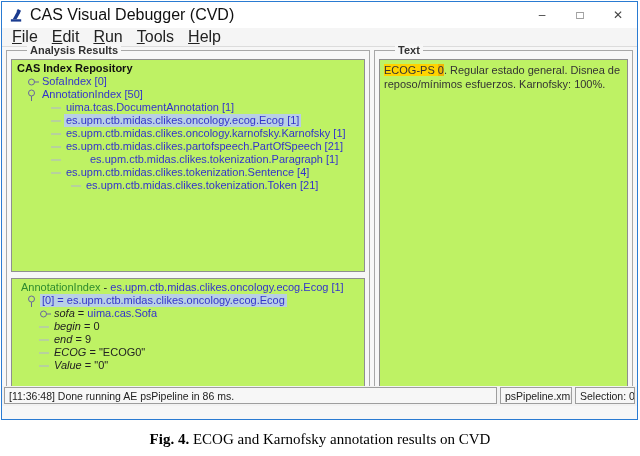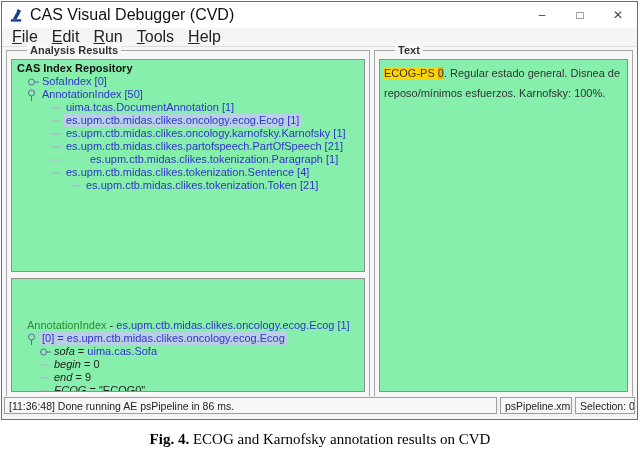--- a/index.html
+++ b/index.html
@@ -32,39 +32,39 @@
   .menu-item u{text-decoration:underline;}
   
   .content{position:absolute;top:45px;left:0;right:0;bottom:20px;background:#f7f7f7;}
   .groupbox{position:absolute;border:1px solid #a7a7a7;}
   .groupbox .legend{
     position:absolute;top:-7px;left:20px;background:#f7f7f7;padding:0 3px;
     font-size:11px;font-weight:bold;color:#333;line-height:12px;white-space:nowrap;
   }
   .gb-left{left:4px;top:3px;width:364px;bottom:2px;}
   .gb-right{left:372px;top:3px;right:4px;bottom:2px;}
-  .inner-panel{position:absolute;background:#86efac;border:1px solid #8f8f8f;overflow:hidden;}
+  .inner-panel{position:absolute;background:#bef264;border:1px solid #8f8f8f;overflow:hidden;}
   .panel-top{left:4px;top:8px;right:4px;height:213px;}
   .panel-bottom{left:4px;top:227px;right:4px;bottom:4px;}
-  .text-area{left:4px;top:8px;right:4px;bottom:4px;padding:3px 4px;font-size:11px;line-height:20px;color:#333;}
+  .text-area{left:4px;top:8px;right:4px;bottom:4px;padding:3px 4px;font-size:11px;line-height:14px;color:#333;}
   .hl-y{background:var(--hl-yellow);}
   .hl-o{background:var(--hl-orange);}
   
   .tree{padding:2px 1px;font-size:11px;line-height:13px;}
   .tree-row{display:flex;align-items:center;height:13px;white-space:nowrap;}
   .handle{display:inline-flex;width:13px;height:12px;flex:0 0 auto;align-items:center;justify-content:flex-start;}
   .label-wrap{padding:0 2px;display:inline-block;}
   .label-wrap.selected{background:var(--selection);}
   .t-bold{font-weight:bold;color:#111;}
   .t-blue{color:var(--tree-blue);}
   .t-green{color:var(--header-green);}
   .t-italic{font-style:italic;color:#222;}
   .t-plain{color:#222;}
   
-  .statusbar{position:absolute;left:0;right:0;bottom:3px;height:20px;display:flex;gap:3px;padding:1px 2px 2px 2px;background:#f2f2f2;}
+  .statusbar{position:absolute;left:0;right:0;bottom:13px;height:20px;display:flex;gap:3px;padding:1px 2px 2px 2px;background:#f2f2f2;}
   .status-cell{border:1px solid #9e9e9e;background:#f7f7f7;font-size:10.5px;color:#222;
     padding:1px 4px;white-space:nowrap;overflow:hidden;display:flex;align-items:center;}
   .cell-msg{flex:1;}
   .cell-file{width:72px;flex:0 0 auto;}
   .cell-sel{width:60px;flex:0 0 auto;}
   
   .caption{position:absolute;left:0;right:0;top:431px;text-align:center;
     font-family:"Liberation Serif",serif;font-size:15px;color:#000;}
   .caption .cap-prefix{font-weight:bold;}
 </style>
@@ -175,21 +175,21 @@
                 <svg width="13" height="12" viewBox="0 0 13 12">
                   <line x1="0" y1="6" x2="10" y2="6" stroke="#b0b0d6"></line>
                 </svg>
               </span>
               <span class="label-wrap"><span class="t-blue">es.upm.ctb.midas.clikes.tokenization.Token [21]</span></span>
             </div>
           </div>
       </div>
       <div class="inner-panel panel-bottom">
         <div class="tree" id="detail-tree">
-            <div class="tree-row" style="padding-left: 12px; margin-top: 38px;">
+            <div class="tree-row" style="padding-left: 6px;">
               <span class="label-wrap"><span class="t-green">AnnotationIndex</span><span class="t-plain"> - </span><span class="t-blue">es.upm.ctb.midas.clikes.oncology.ecog.Ecog [1]</span></span>
             </div>
             <div class="tree-row" style="padding-left: 14px;">
               <span class="handle">
                 <svg width="13" height="12" viewBox="0 0 13 12">
                   <circle cx="4.5" cy="4" r="3" fill="none" stroke="#67679e"></circle>
                   <line x1="4.5" y1="7" x2="4.5" y2="12" stroke="#67679e"></line>
                 </svg>
               </span>
               <span class="label-wrap selected"><span class="t-blue">[0] = es.upm.ctb.midas.clikes.oncology.ecog.Ecog</span></span>

